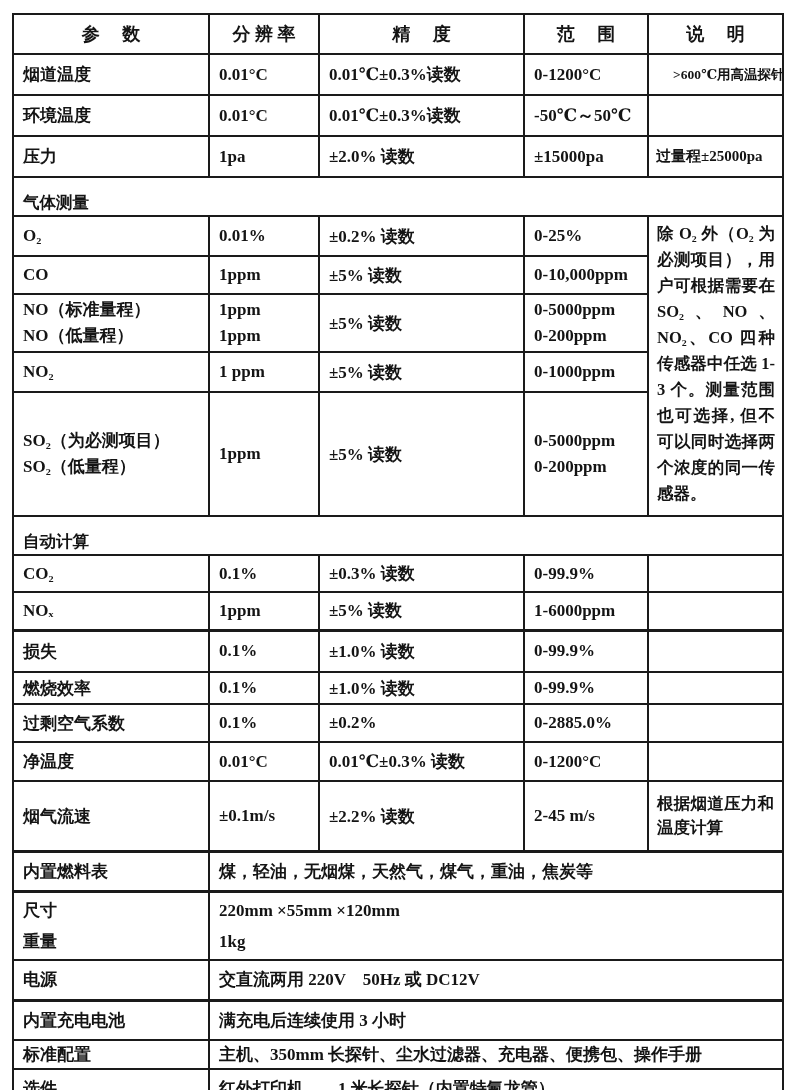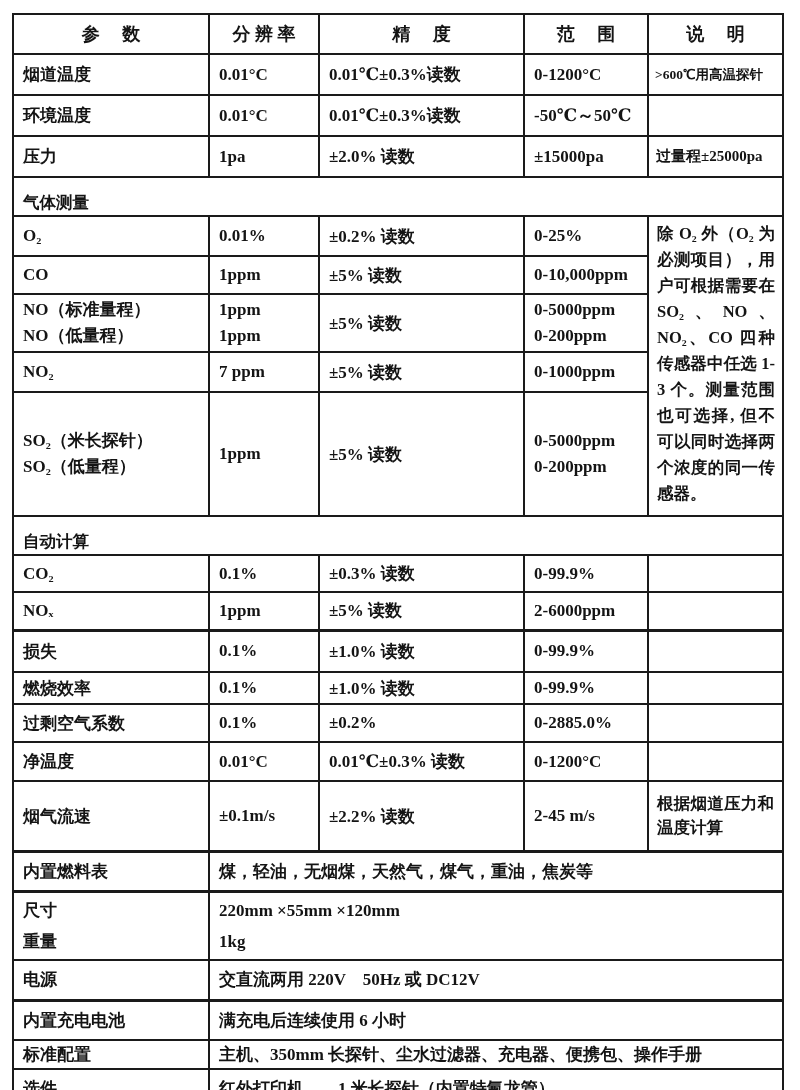--- a/index.html
+++ b/index.html
@@ -48,23 +48,22 @@
   .ln-wide { line-height: 31px; }
   .note-cell {
     vertical-align: top;
     text-align: justify;
     font-size: 16.5px;
     line-height: 26px;
     padding: 4px 7px 0 8px;
   }
   .note-small {
     font-size: 13.5px;
-    padding: 2px 2px 2px 6px;
+    padding: 2px 2px 2px 24px;
     white-space: nowrap;
-    font-family: Liberation Serif, serif;
   }
   .note-mid {
     font-size: 15px;
     padding: 2px 8px 2px 7px;
     white-space: nowrap;
   }
   .note-just {
     text-align: justify;
     font-size: 16.5px;
     line-height: 24px;
@@ -149,28 +148,28 @@
       </td>
       <td>±5% 读数</td>
       <td>
         <div class="ln">0-5000ppm</div>
         <div class="ln">0-200ppm</div>
       </td>
     </tr>
 
     <tr style="height:40px">
       <td>NO₂</td>
-      <td>7 ppm</td>
+      <td>1 ppm</td>
       <td>±5% 读数</td>
       <td>0-1000ppm</td>
     </tr>
 
     <tr style="height:124px">
       <td>
-        <div class="ln">SO₂（米长探针）</div>
+        <div class="ln">SO₂（为必测项目）</div>
         <div class="ln">SO₂（低量程）</div>
       </td>
       <td>1ppm</td>
       <td>±5% 读数</td>
       <td>
         <div class="ln">0-5000ppm</div>
         <div class="ln">0-200ppm</div>
       </td>
     </tr>
 
@@ -183,21 +182,21 @@
       <td>0.1%</td>
       <td>±0.3% 读数</td>
       <td>0-99.9%</td>
       <td></td>
     </tr>
 
     <tr style="height:38px">
       <td>NOₓ</td>
       <td>1ppm</td>
       <td>±5% 读数</td>
-      <td>2-6000ppm</td>
+      <td>1-6000ppm</td>
       <td></td>
     </tr>
 
     <tr class="thick-top" style="height:42px">
       <td>损失</td>
       <td>0.1%</td>
       <td>±1.0% 读数</td>
       <td>0-99.9%</td>
       <td></td>
     </tr>
@@ -250,21 +249,21 @@
       </td>
     </tr>
 
     <tr style="height:40px">
       <td>电源</td>
       <td colspan="4">交直流两用 220V　50Hz 或 DC12V</td>
     </tr>
 
     <tr class="thick-top" style="height:40px">
       <td>内置充电电池</td>
-      <td colspan="4">满充电后连续使用 6 小时</td>
+      <td colspan="4">满充电后连续使用 3 小时</td>
     </tr>
 
     <tr style="height:26px">
       <td>标准配置</td>
       <td colspan="4">主机、350mm 长探针、尘水过滤器、充电器、便携包、操作手册</td>
     </tr>
 
     <tr style="height:38px">
       <td>选件</td>
       <td colspan="4">红外打印机，　1 米长探针（内置特氟龙管）</td>

